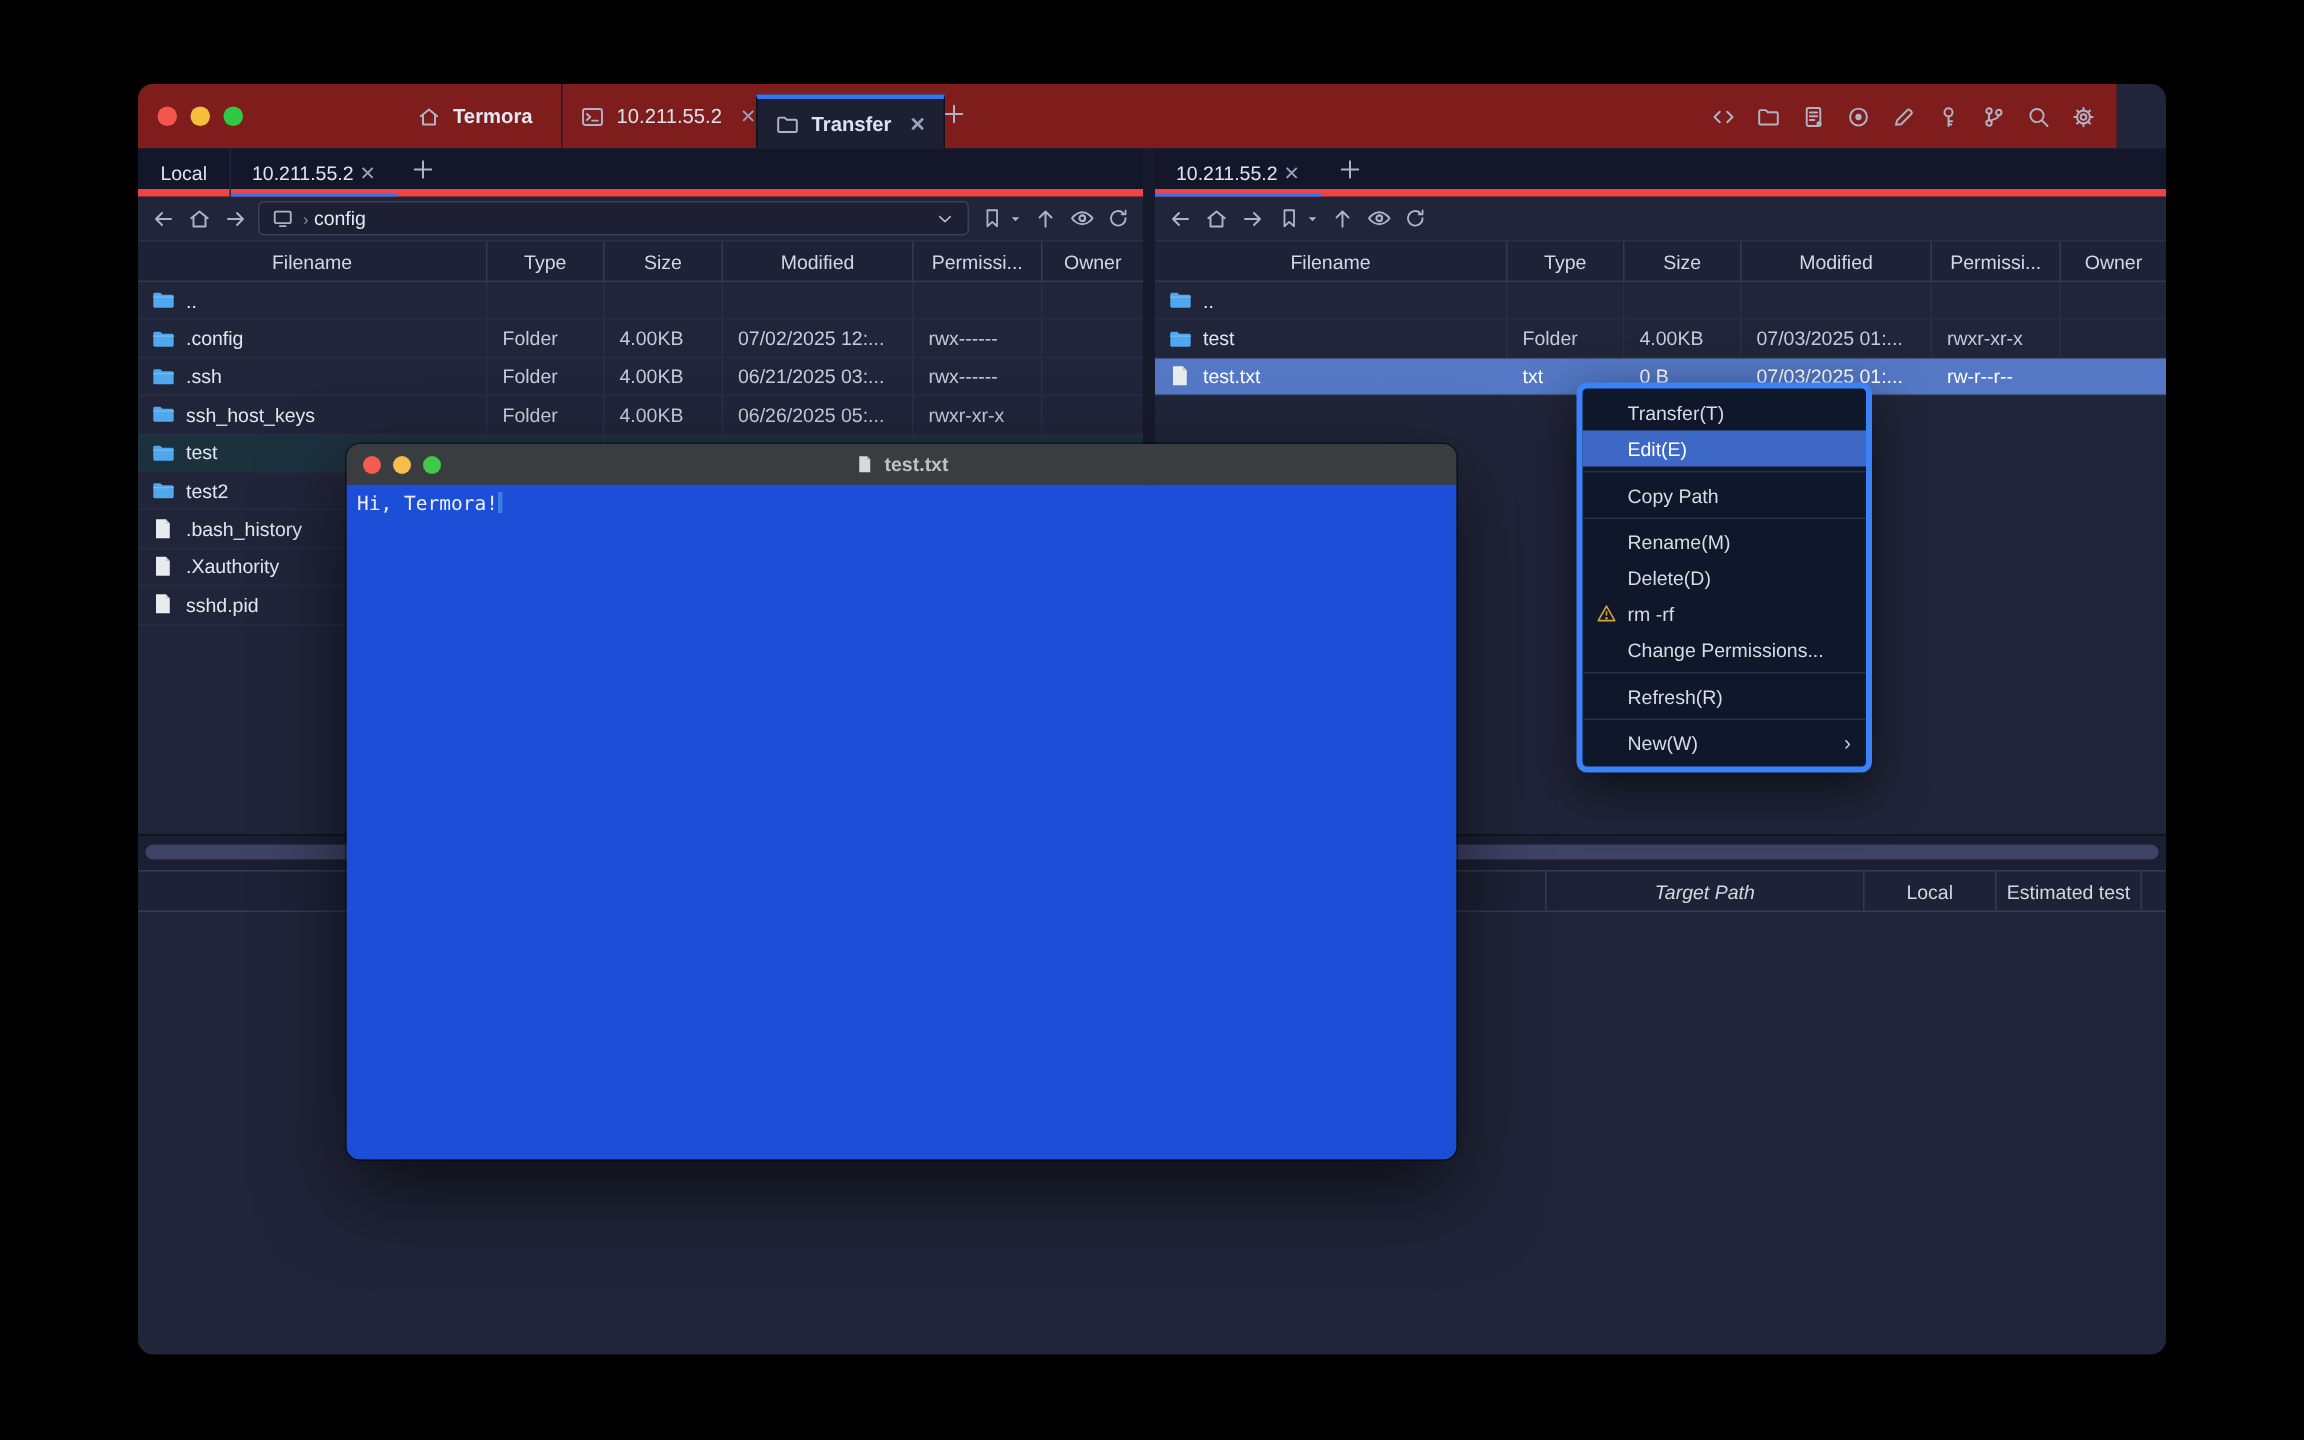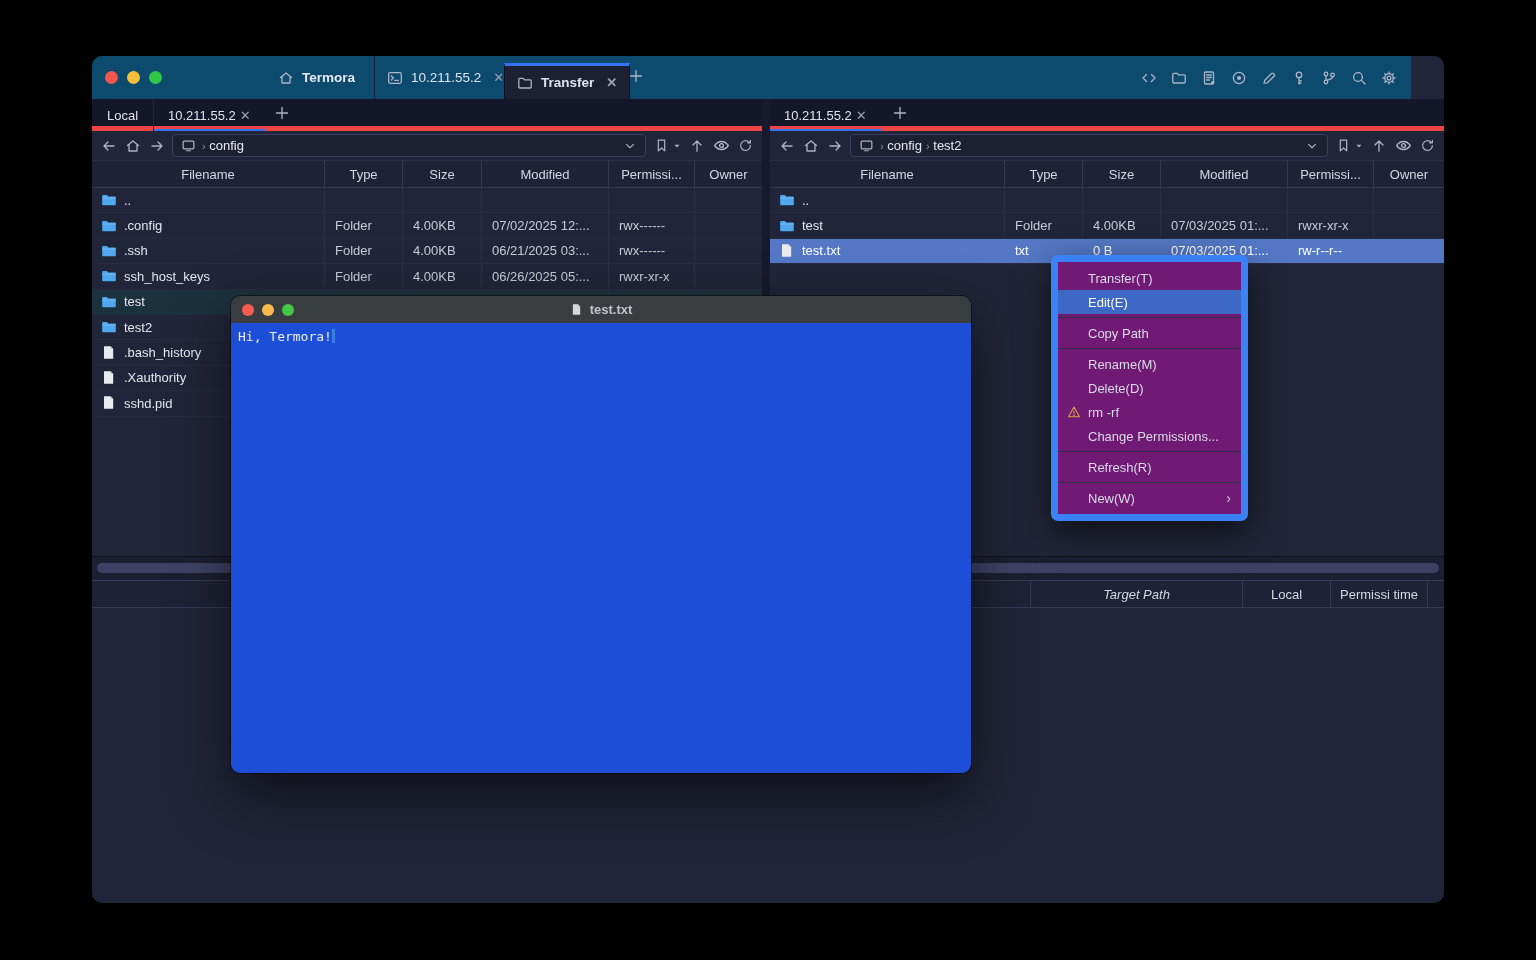--- a/index.html
+++ b/index.html
@@ -6,21 +6,21 @@
   html,body { width:1536px; height:960px; background:#000; overflow:hidden;
     font-family:"Liberation Sans", sans-serif; }
   .stage { position:relative; width:1536px; height:960px; background:#000; }
 
   
   .window { position:absolute; left:92px; top:56px; width:1352px; height:847px;
     background:#212539; border-radius:10px; overflow:hidden;
     box-shadow:0 25px 70px rgba(0,0,0,.65); }
 
   
-  .titlebar { position:absolute; left:0; top:0; width:1319px; height:43px; background:#0c4a6e; }
+  .titlebar { position:absolute; left:0; top:0; width:1319px; height:43px; background:#7f1d1d; }
   .lights { position:absolute; left:13px; top:15px; display:flex; gap:9px; }
   .light { width:13px; height:13px; border-radius:50%; }
   .light.red{ background:#f2564d; } .light.yellow{ background:#f5bf3c; } .light.green{ background:#2fc944; }
   .home-tab { position:absolute; left:186px; top:0; height:43px; display:flex; align-items:center; gap:8px;
     color:#e6e9f2; font-size:13.5px; font-weight:bold; }
   .apptab { position:absolute; top:0; height:43px; display:flex; align-items:center; gap:8px;
     color:#dfe2ee; font-size:13.5px; padding:0 12px; }
   .apptab .x, .ptab .x { color:#9ba0b4; font-size:13px; margin-left:4px; }
   .apptab.term { left:282px; border-left:1px solid #1d2136; }
   .apptab.active { left:412px; top:7px; height:36px; background:#1c2032; border-top:3px solid #3574f0;
@@ -98,21 +98,21 @@
     justify-content:center; gap:7px; color:#bfc2c7; font-size:13px; font-weight:bold; }
   .ed-lights { position:absolute; left:11px; top:8px; display:flex; gap:8px; }
   .ed-light { width:12px; height:12px; border-radius:50%; }
   .ed-light.red{ background:#f45c52; } .ed-light.yellow{ background:#f6bd4e; } .ed-light.green{ background:#41c947; }
   .ed-body { height:450px; background:#1d4ed8; padding:5px 7px; font-family:"DejaVu Sans Mono", monospace;
     font-size:13px; color:#eceff1; line-height:17px; }
   .caret { display:inline-block; width:3px; height:14px; background:#3b7de0; vertical-align:-2px; }
 
   
   .context-menu { position:absolute; left:1051px; top:255px; width:197px; z-index:60;
-    background:#701a75; border:7px solid #3b82f6; border-radius:7px; padding:4px 0;
+    background:#0f172a; border:4px solid #3b82f6; border-radius:7px; padding:4px 0;
     box-shadow:0 12px 34px rgba(0,0,0,.6); }
   .cm-item { position:relative; height:24px; display:flex; align-items:center; padding-left:30px;
     font-size:13px; color:#d8dbe6; }
   .cm-item.highlighted { background:#3e68c6; color:#fff; }
   .cm-item .cm-ic { position:absolute; left:9px; top:5px; width:14px; height:14px; }
   .cm-item .cm-chevron { position:absolute; right:10px; color:#c6cad8; font-size:14px; }
   .cm-sep { height:1px; background:#2c3044; margin:3px 0; }
 </style>
 </head>
 <body>
@@ -454,35 +454,20 @@
         <span class="navic ic">
             <svg width="16" height="16" viewBox="0 0 16 16" fill="none" stroke="#aeb3c6" stroke-width="1.3" stroke-linecap="round" stroke-linejoin="round">
               <path d="M2.5 7.5 8 3l5.5 4.5M4 6.8V13h8V6.8"></path>
             </svg>
           </span>
         <span class="navic ic">
             <svg width="16" height="16" viewBox="0 0 16 16" fill="none" stroke="#aeb3c6" stroke-width="1.3" stroke-linecap="round" stroke-linejoin="round">
               <path d="M3 8h9.8M9 4l4 4-4 4"></path>
             </svg>
           </span>
-        <div class="pathbox">
-          <span class="ic">
-              <svg width="15" height="15" viewBox="0 0 16 16" fill="none" stroke="#aeb3c6" stroke-width="1.3" stroke-linecap="round" stroke-linejoin="round">
-                <rect x="2.3" y="3.3" width="11.4" height="8.2" rx="1"></rect>
-                <path d="M6 13.6h4"></path>
-              </svg>
-            </span>
-          <span class="crumbs" id="rCrumbs"><span class="crumb-sep">›</span><span style="margin-right: 4px;"> config</span><span class="crumb-sep">›</span><span style="margin-right: 4px;"> test2</span></span>
-          <span class="spacer"></span>
-          <span class="ic">
-              <svg width="14" height="14" viewBox="0 0 16 16" fill="none" stroke="#aeb3c6" stroke-width="1.3" stroke-linecap="round" stroke-linejoin="round">
-                <path d="M4 6.2 8 10l4-3.8"></path>
-              </svg>
-            </span>
-        </div>
         <span class="bmgroup">
           <span class="navic ic">
               <svg width="15" height="15" viewBox="0 0 16 16" fill="none" stroke="#aeb3c6" stroke-width="1.3" stroke-linecap="round" stroke-linejoin="round">
                 <path d="M4.6 2.3h6.8v11.4L8 10.6l-3.4 3.1z"></path>
               </svg>
             </span>
           <span class="ic">
               <svg width="10" height="10" viewBox="0 0 16 16">
                 <path d="M4 6l4 4.5L12 6z" fill="#aeb3c6"></path>
               </svg>
@@ -560,21 +545,21 @@
     </div>
 
     <div class="splitter">
       <div class="hscrollbar"></div>
     </div>
 
     <div class="transfer-header">
       <div class="th-cell c-blank"></div>
       <div class="th-cell c-target">Target Path</div>
       <div class="th-cell c-speed">Local</div>
-      <div class="th-cell c-est">Permissi time</div>
+      <div class="th-cell c-est">Estimated test</div>
       <div class="th-cell c-tail"></div>
     </div>
   </div>
 
   <div class="editor">
     <div class="ed-titlebar">
       <div class="ed-lights">
         <span class="ed-light red"></span>
         <span class="ed-light yellow"></span>
         <span class="ed-light green"></span>

